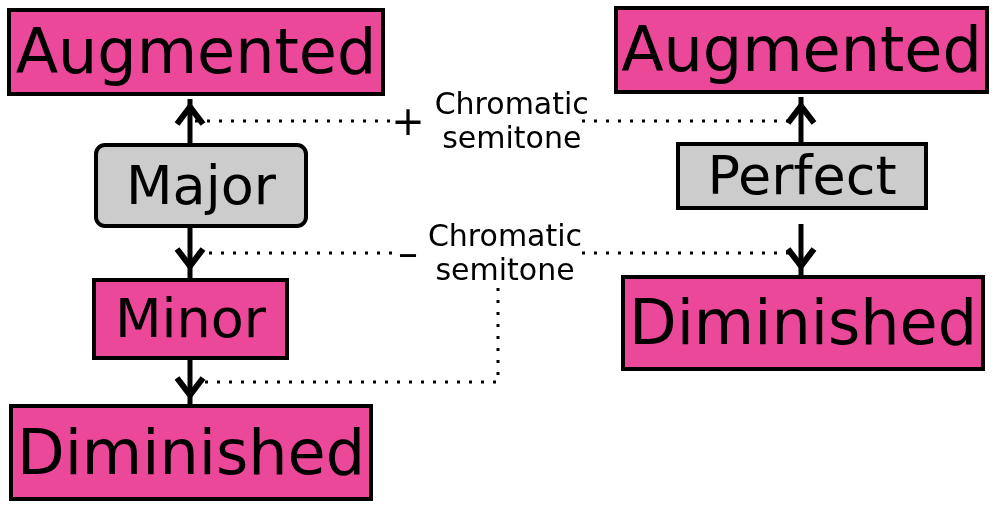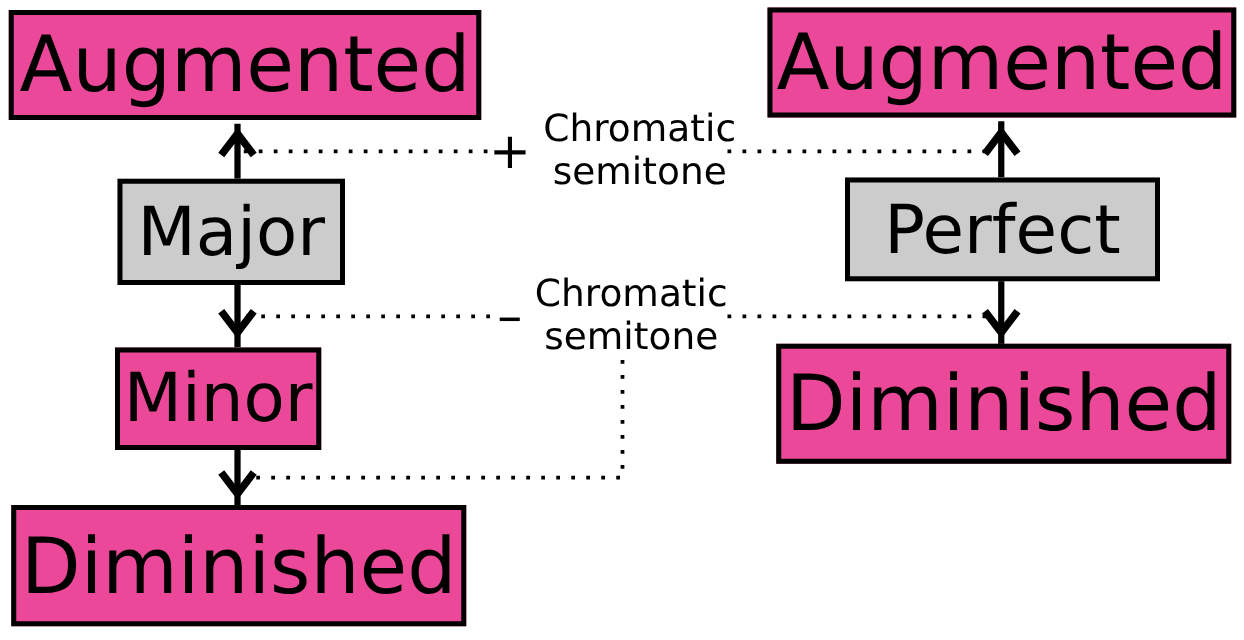--- a/index.html
+++ b/index.html
@@ -118,37 +118,37 @@
     <g>
       <polyline points="498,288 498,382 197,382" fill="none" stroke="#000" stroke-width="3" stroke-dasharray="3 9" stroke-linecap="butt"></polyline>
     </g>
 
   </svg>
 
   <div class="node-box" style="left:7px; top:8px; width:378px; height:88px;">
     <span class="node-label" style="font-size:62px;">Augmented</span>
   </div>
 
-  <div class="node-box shaded" style="left:94px; top:143px; width:182px; height:85px;">
+  <div class="node-box shaded" style="left:94px; top:143px; width:214px; height:85px;border-radius:11px;">
     <span class="node-label" style="font-size:54px;">Major</span>
   </div>
 
-  <div class="node-box" style="left:92px; top:278px; width:165px; height:82px;align-items:center;">
+  <div class="node-box" style="left:92px; top:278px; width:197px; height:82px;align-items:center;">
     <span class="node-label" style="font-size:54px;">Minor</span>
   </div>
 
   <div class="node-box" style="left:9px; top:404px; width:364px; height:97px;">
     <span class="node-label" style="font-size:62px;">Diminished</span>
   </div>
 
   <div class="node-box" style="left:614px; top:6px; width:375px; height:88px;">
     <span class="node-label" style="font-size:62px;">Augmented</span>
   </div>
 
-  <div class="node-box shaded" style="left:676px; top:142px; width:252px; height:83px;">
+  <div class="node-box shaded" style="left:676px; top:142px; width:252px; height:68px;">
     <span class="node-label" style="font-size:54px;">Perfect</span>
   </div>
 
   <div class="node-box" style="left:621px; top:275px; width:364px; height:96px;">
     <span class="node-label" style="font-size:62px;">Diminished</span>
   </div>
 
   <div class="edge-label" style="left:392px; top:82px; width:196px; height:78px;">
     <span class="edge-sign">+</span>
     <span class="edge-text">Chromatic

